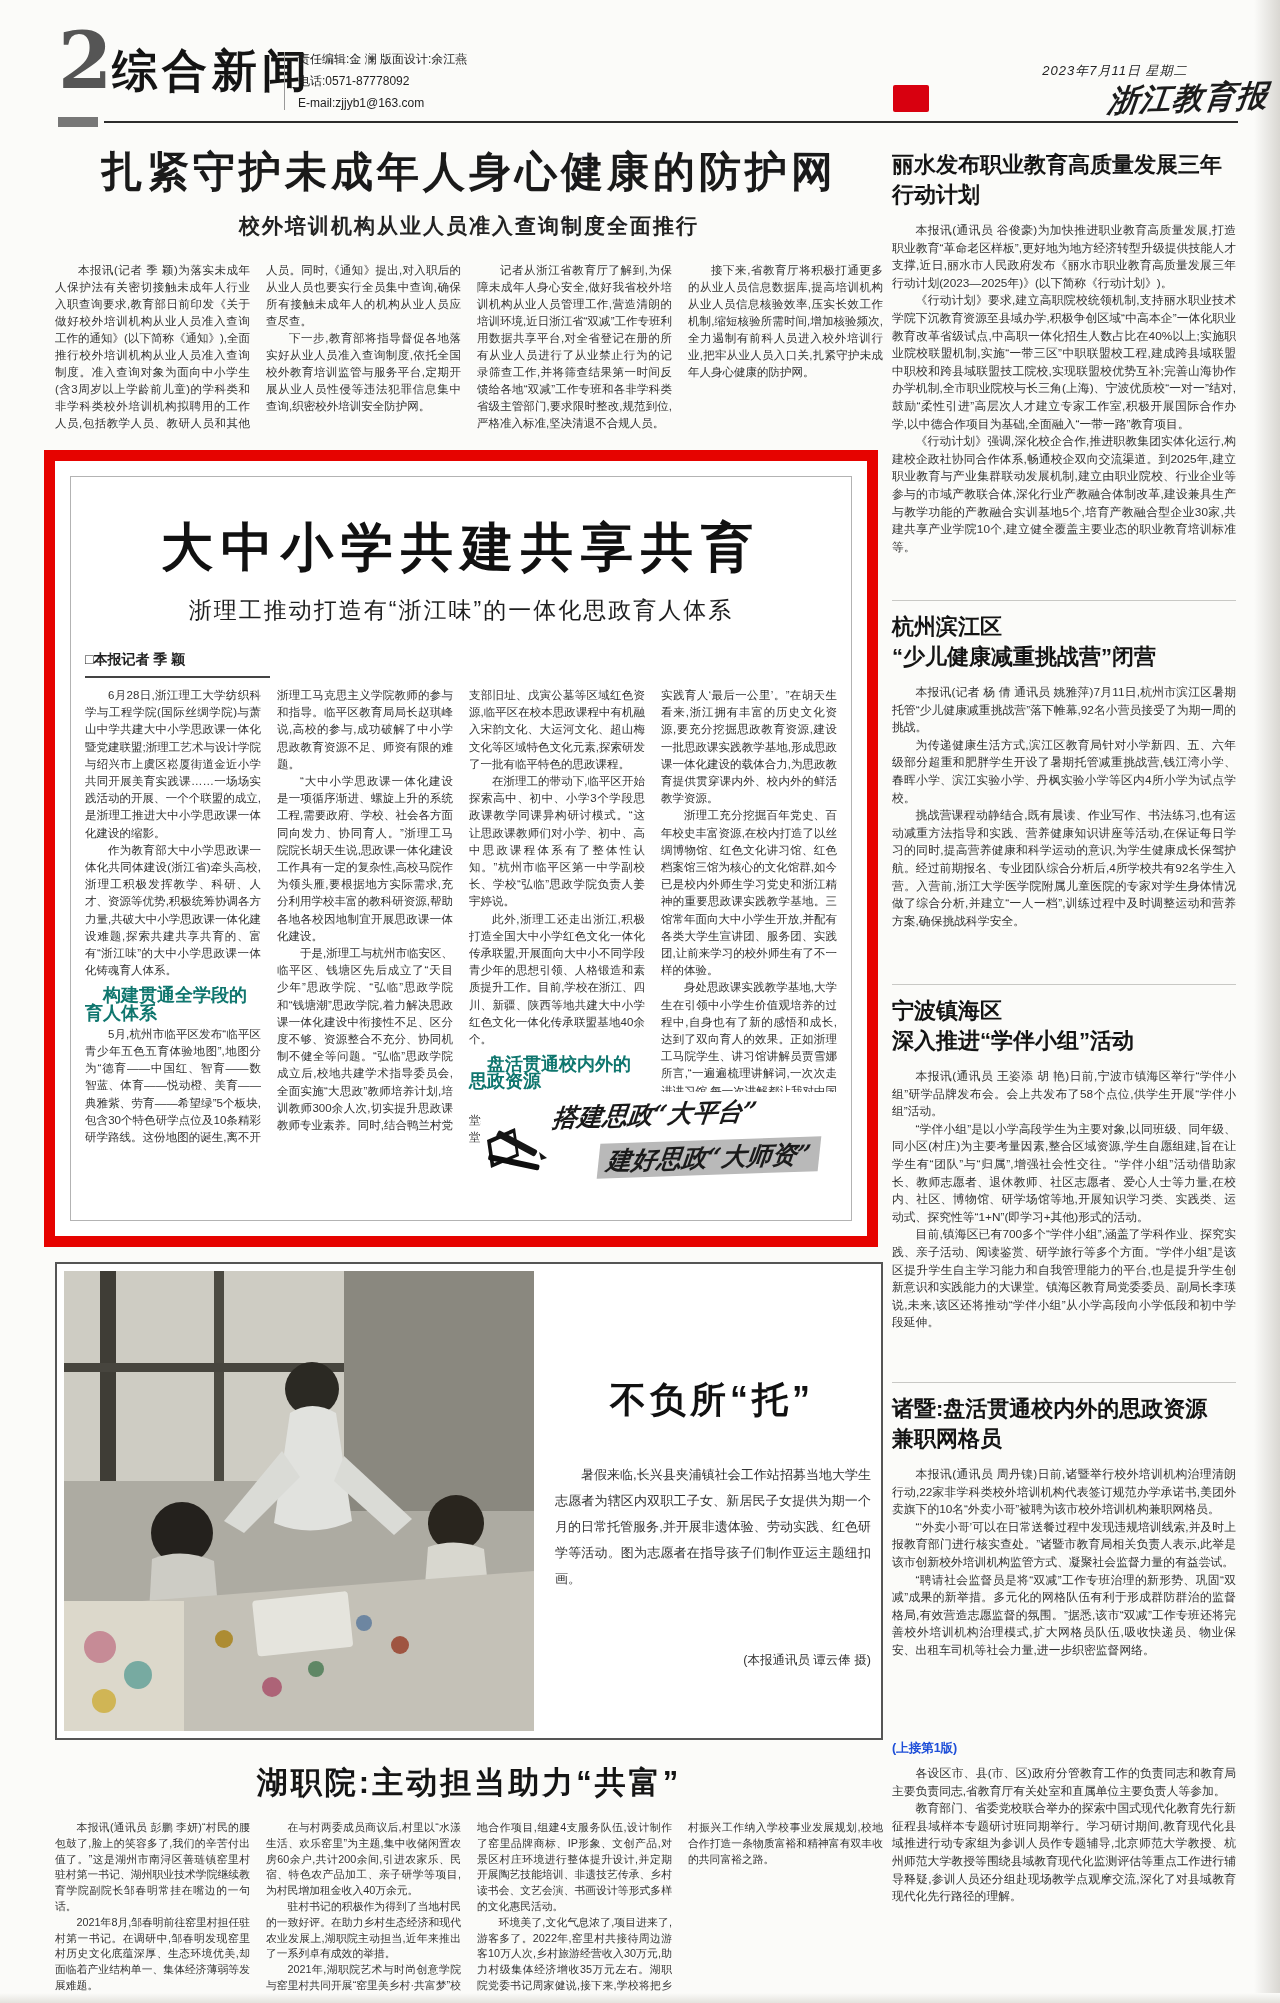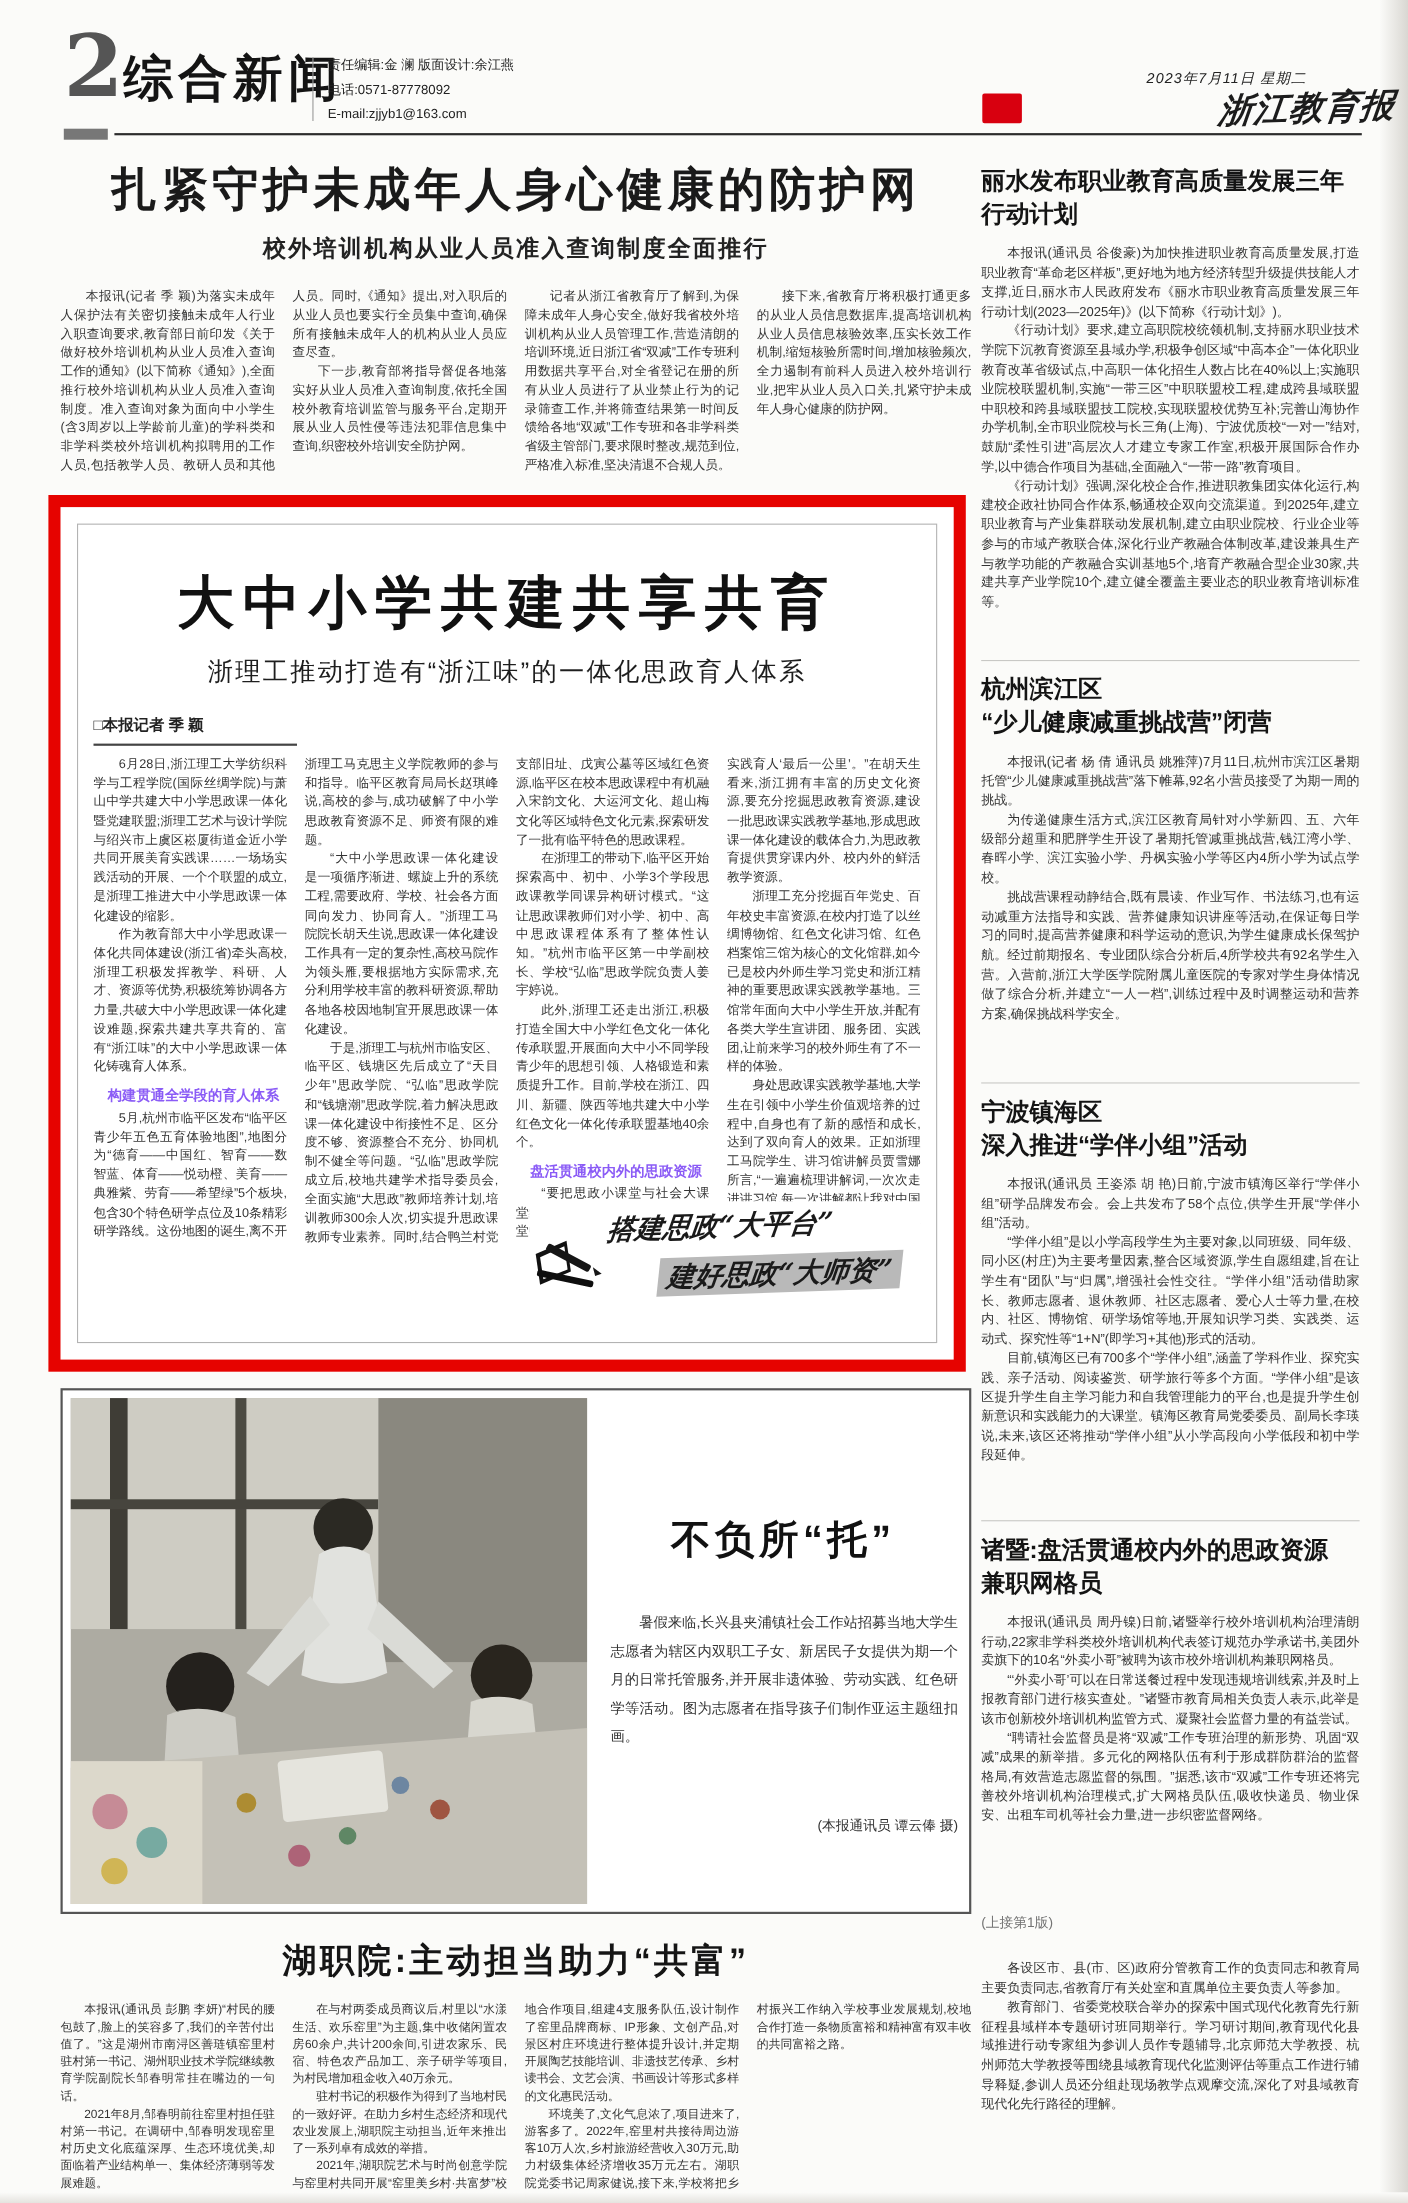--- a/index.html
+++ b/index.html
@@ -43,21 +43,21 @@
   .feature { left:44px; top:450px; width:834px; height:797px; border:11px solid #e60300; background:#fff;padding-left:18px; }
   .feature-inner { position:absolute; left:15px; top:15px; right:15px; bottom:15px; border:1px solid #b3b3b3; }
   .f-title { position:absolute; left:0; top:52px; width:100%; text-align:center;
     font-size:52px; font-weight:900; letter-spacing:8px; color:#111; }
   .f-sub { position:absolute; left:0; top:134px; width:100%; text-align:center;
     font-size:23px; font-weight:400; letter-spacing:2px; color:#1e1e1e; }
   .f-byline { position:absolute; left:30px; top:190px; width:185px; font-size:14px; font-weight:700;
     color:#222; border-bottom:2px solid #444; padding-bottom:7px; }
   .f-body { position:absolute; left:30px; top:226px; width:752px; height:508px; overflow:hidden;
     font-size:11.5px; line-height:17.2px; color:#333; }
-  .f-body h4 { text-indent:1em; font-size:13px; margin:8px 0 4px 0; color:#8b5cf6; }
+  .f-body h4 { text-indent:1em; font-size:18px; margin:8px 0 4px 0; color:#0f766e; }
   .callout { position:absolute; right:30px; bottom:34px; width:356px; height:110px; background:#fff; }
   .callout .c1,.callout .c2 { font-family:"DejaVu Serif",serif; font-style:italic; font-weight:bold;
     font-size:25px; color:#1a1a1a; transform:skewX(-8deg) rotate(-2deg); white-space:nowrap; }
   .callout .c1 { position:absolute; left:72px; top:6px; }
   .callout .c2 { position:absolute; left:118px; top:48px; background:#b9b9b9; padding:1px 8px; }
   .pen-icon { position:absolute; left:0px; top:18px; }
 
   
   .photo-box { left:55px; top:1262px; width:828px; height:478px; border:2px solid #555; background:#fff; }
   .photo { position:absolute; left:7px; top:7px; width:470px; height:460px; overflow:hidden; }
@@ -71,21 +71,21 @@
 
   
   .b-title { left:55px; top:1762px; width:828px; text-align:center; font-size:31px;
     font-weight:800; letter-spacing:3px; color:#151515; }
   .b-body { left:55px; top:1820px; width:828px; height:176px; overflow:hidden;
     font-size:10.8px; line-height:15.8px; color:#333; column-fill:auto; }
   .r-art { position:absolute; left:892px; width:344px; }
   .r-title { font-size:22px; font-weight:800; line-height:30px; color:#141414; }
   .r-body { font-size:11.8px; line-height:17.6px; color:#333; overflow:hidden; margin-top:12px; }
   .r-sep { position:absolute; left:892px; width:344px; height:1px; background:#c8c8c5; }
-  .cont-label { font-size:12.5px; font-weight:400; color:#737373; margin-bottom:24px; }
+  .cont-label { font-size:12.5px; font-weight:700; color:#1d4ed8; margin-bottom:8px; }
 </style>
 </head>
 <body>
 
 <div id="page">
   <div class="abs scan-right"></div>
   <div class="abs scan-bottom"></div>
 
   <div class="abs page-num">2</div>
   <div class="abs section-name">综合新闻</div>

